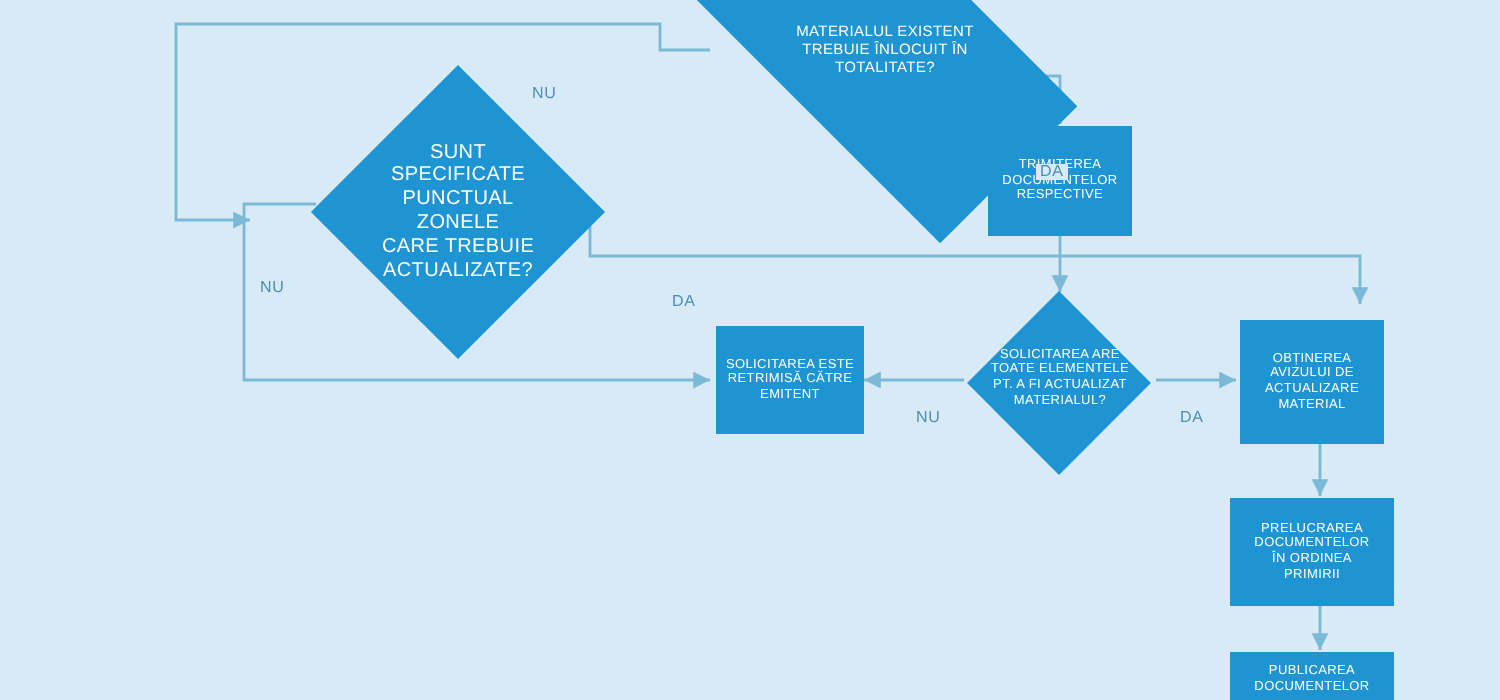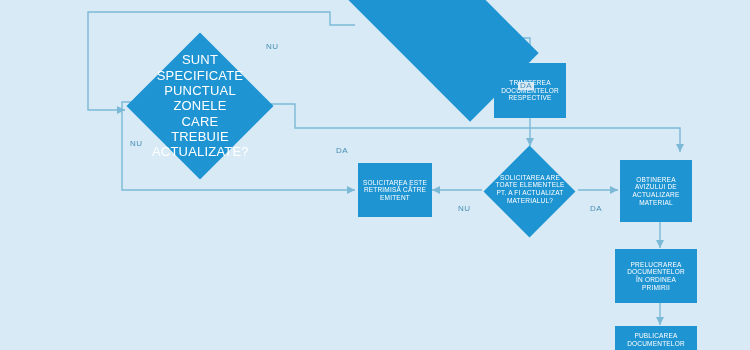--- a/index.html
+++ b/index.html
@@ -104,23 +104,26 @@
       <path d="M578,190 L618,190" marker-end="url(#arrow)"></path>
 
       <path d="M660,222 L660,248" marker-end="url(#arrow)"></path>
 
       <path d="M660,302 L660,325" marker-end="url(#arrow)"></path>
     </g>
   </svg>
 
   <div class="node decision" style="left:355px; top:-23px; width:175px; height:97px; font-size:7.5px;">
     <span class="diamond-shape"></span>
+    <span class="decision-label">MATERIALUL EXISTENT
+TREBUIE ÎNLOCUIT ÎN
+TOTALITATE?</span>
   </div>
 
-  <div class="node decision" style="left:144px; top:32px; width:112px; height:148px; font-size:13px;align-items:center;">
+  <div class="node decision" style="left:173px; top:32px; width:112px; height:148px; font-size:10px;align-items:center;">
     <span class="diamond-shape" style="width:104px;height:104px;left:4px;top:22px;"></span>
     <span class="decision-label" style="width:96px;">SUNT SPECIFICATE
 PUNCTUAL ZONELE
 CARE TREBUIE
 ACTUALIZATE?</span>
   </div>
 
   <div class="node process" style="left:494px; top:63px; width:72px; height:55px; font-size:6.5px;">
     <span class="node-text">TRIMITEREA
 DOCUMENTELOR

